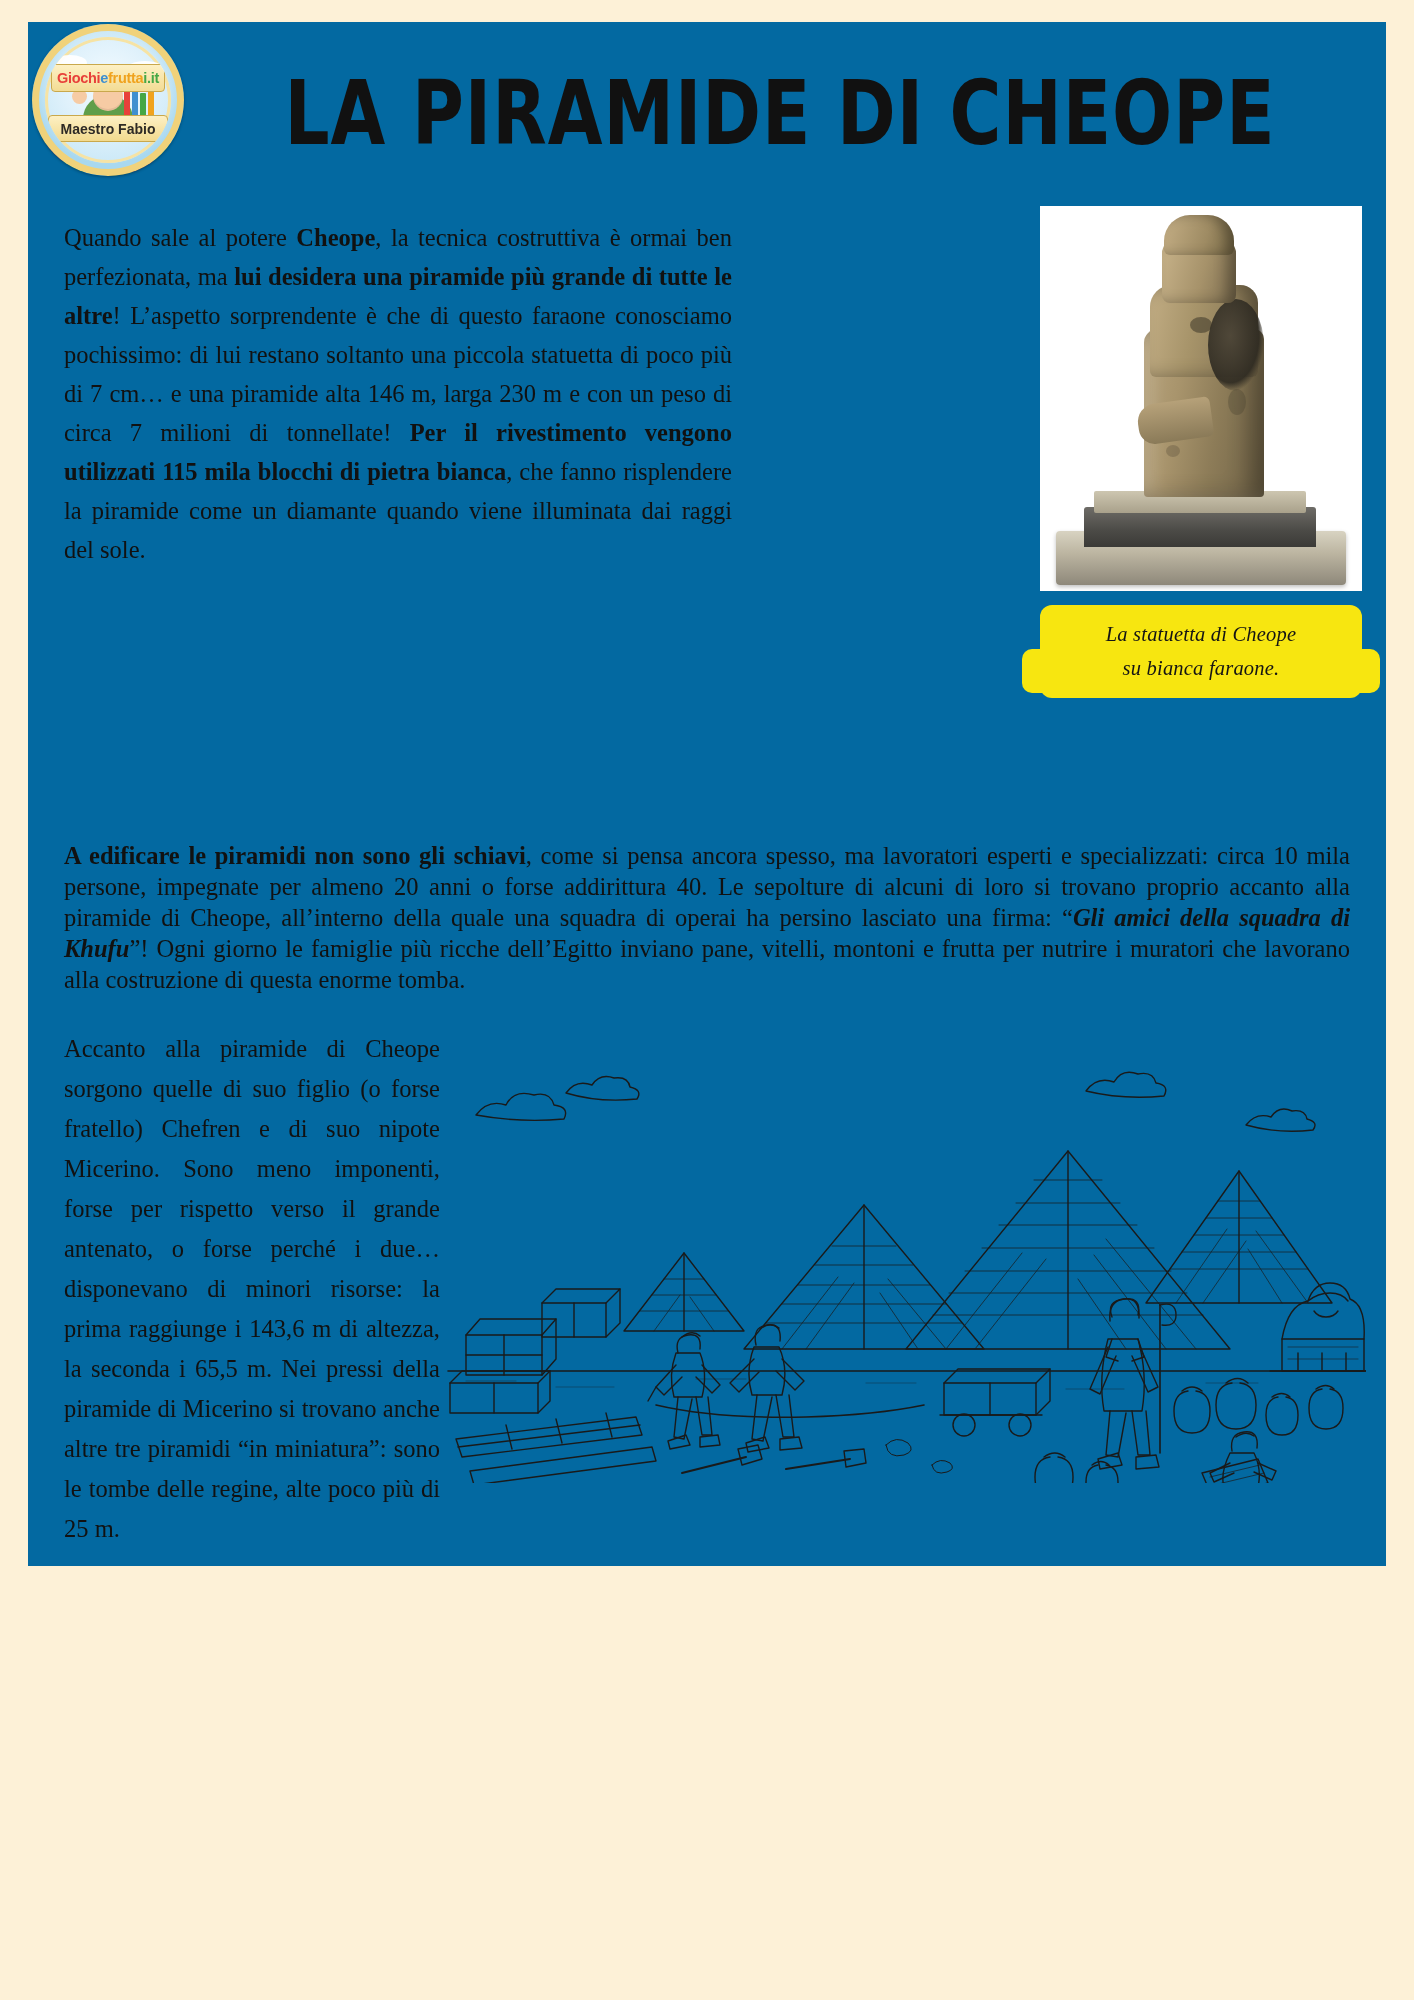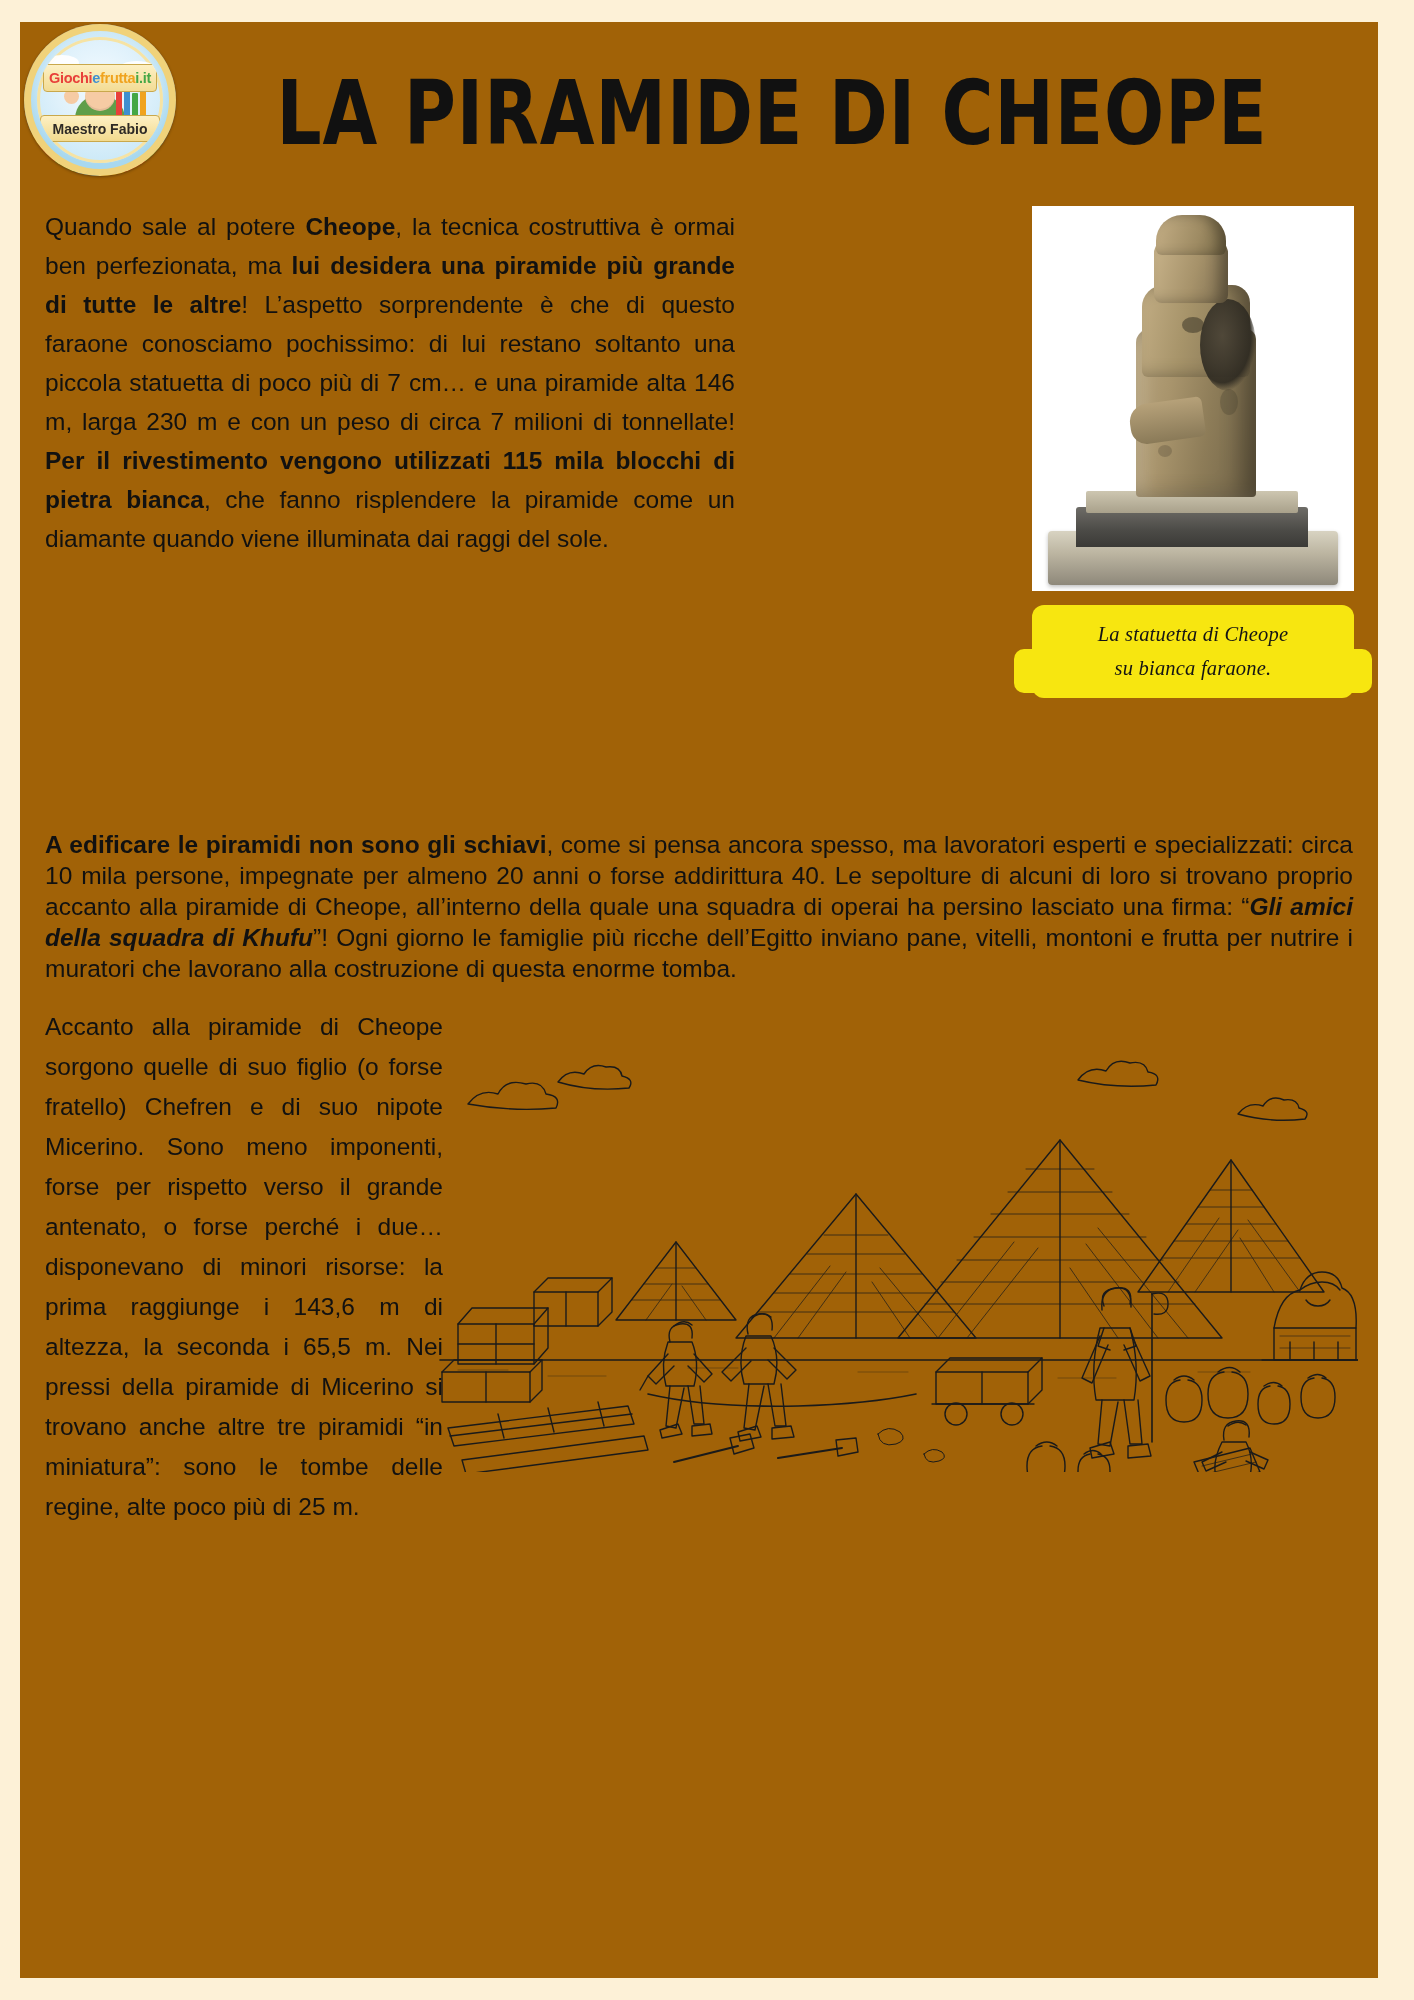--- a/index.html
+++ b/index.html
@@ -7,25 +7,25 @@
   body {
     width: 1414px;
     height: 2000px;
     background: #fdf1d7;
     font-family: "Liberation Sans", sans-serif;
     overflow: hidden;
   }
 
   .page {
     position: absolute;
-    left: 20px;
+    left: 28px;
     top: 22px;
     width: 1358px;
-    height: 1956px;
-    background: #a16207;
+    height: 1544px;
+    background: #0369a1;
   }
 
   
   .header {
     position: relative;
     height: 170px;
   }
 
   .logo {
     position: absolute;
@@ -140,26 +140,26 @@
     text-align: center;
     transform: scaleY(1.22) scaleX(.97);
     transform-origin: center top;
     white-space: nowrap;
   }
 
   
   .content { position: relative; padding: 0 24px; }
 
   p.txt {
-    font-family: Liberation Sans, sans-serif;
+    font-family: Liberation Serif, serif;
     font-size: 24.5px;
     line-height: 39px;
     text-align: justify;
     color: #111;
-    margin: 1px;
+    margin: 12px;
     -webkit-hyphens: none;
     hyphens: none;
   }
   p.txt b { font-weight: bold; }
   p.txt i { font-style: italic; }
   p.txt .bi { font-weight: bold; font-style: italic; }
 
   
   .top-section {
     position: relative;

